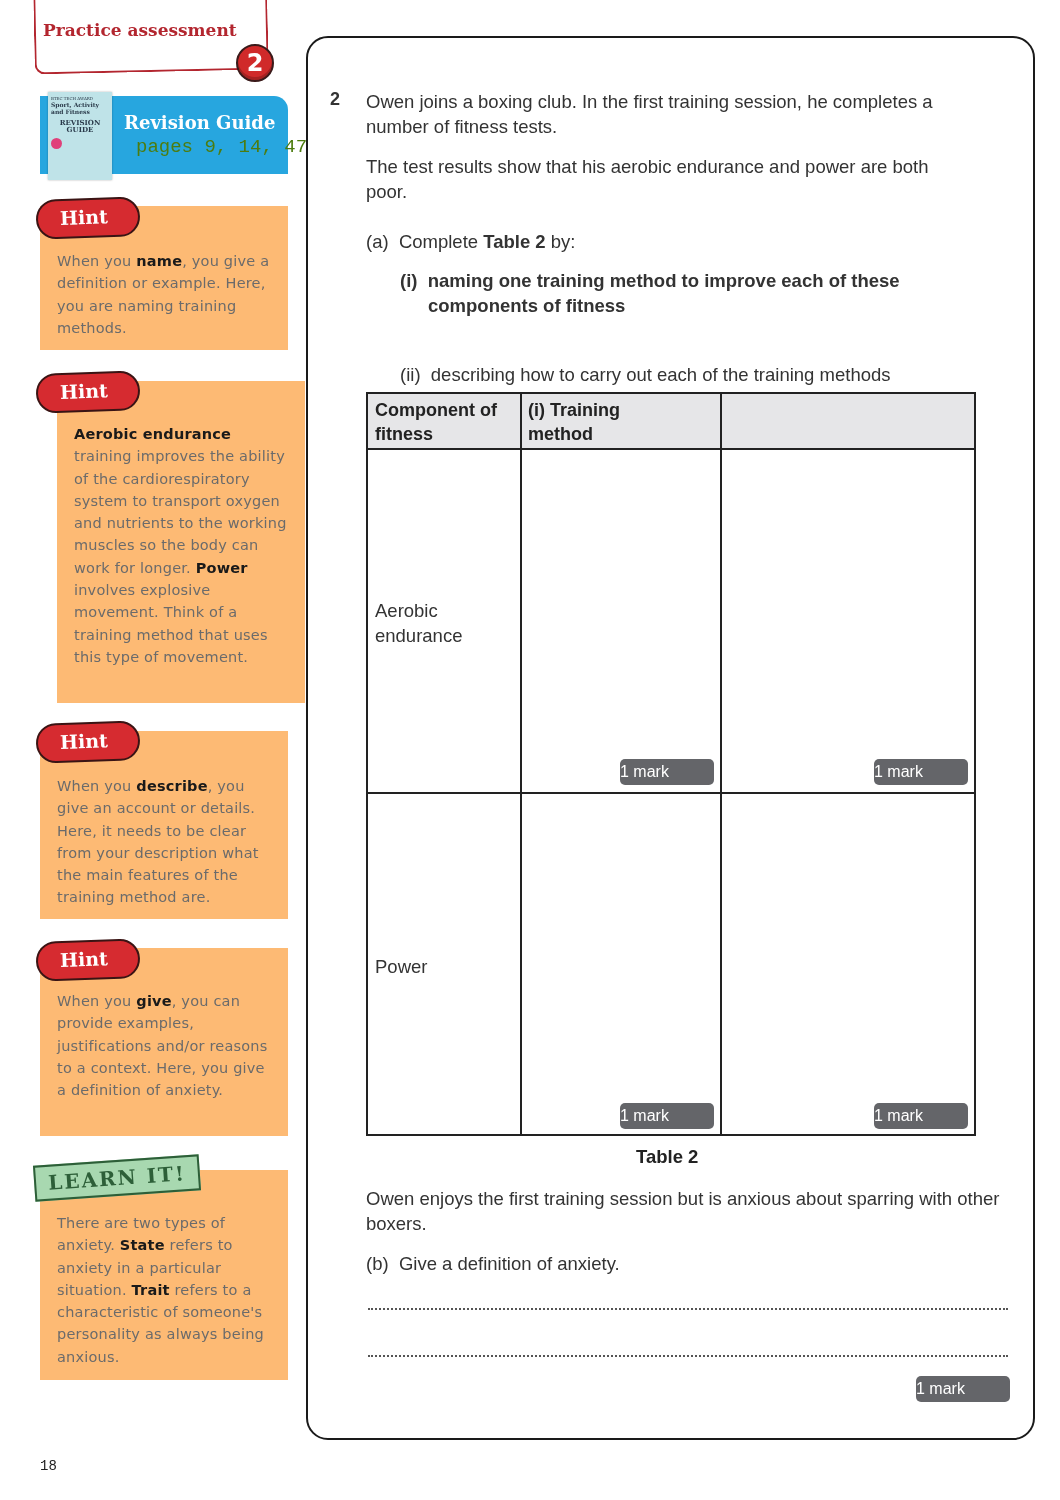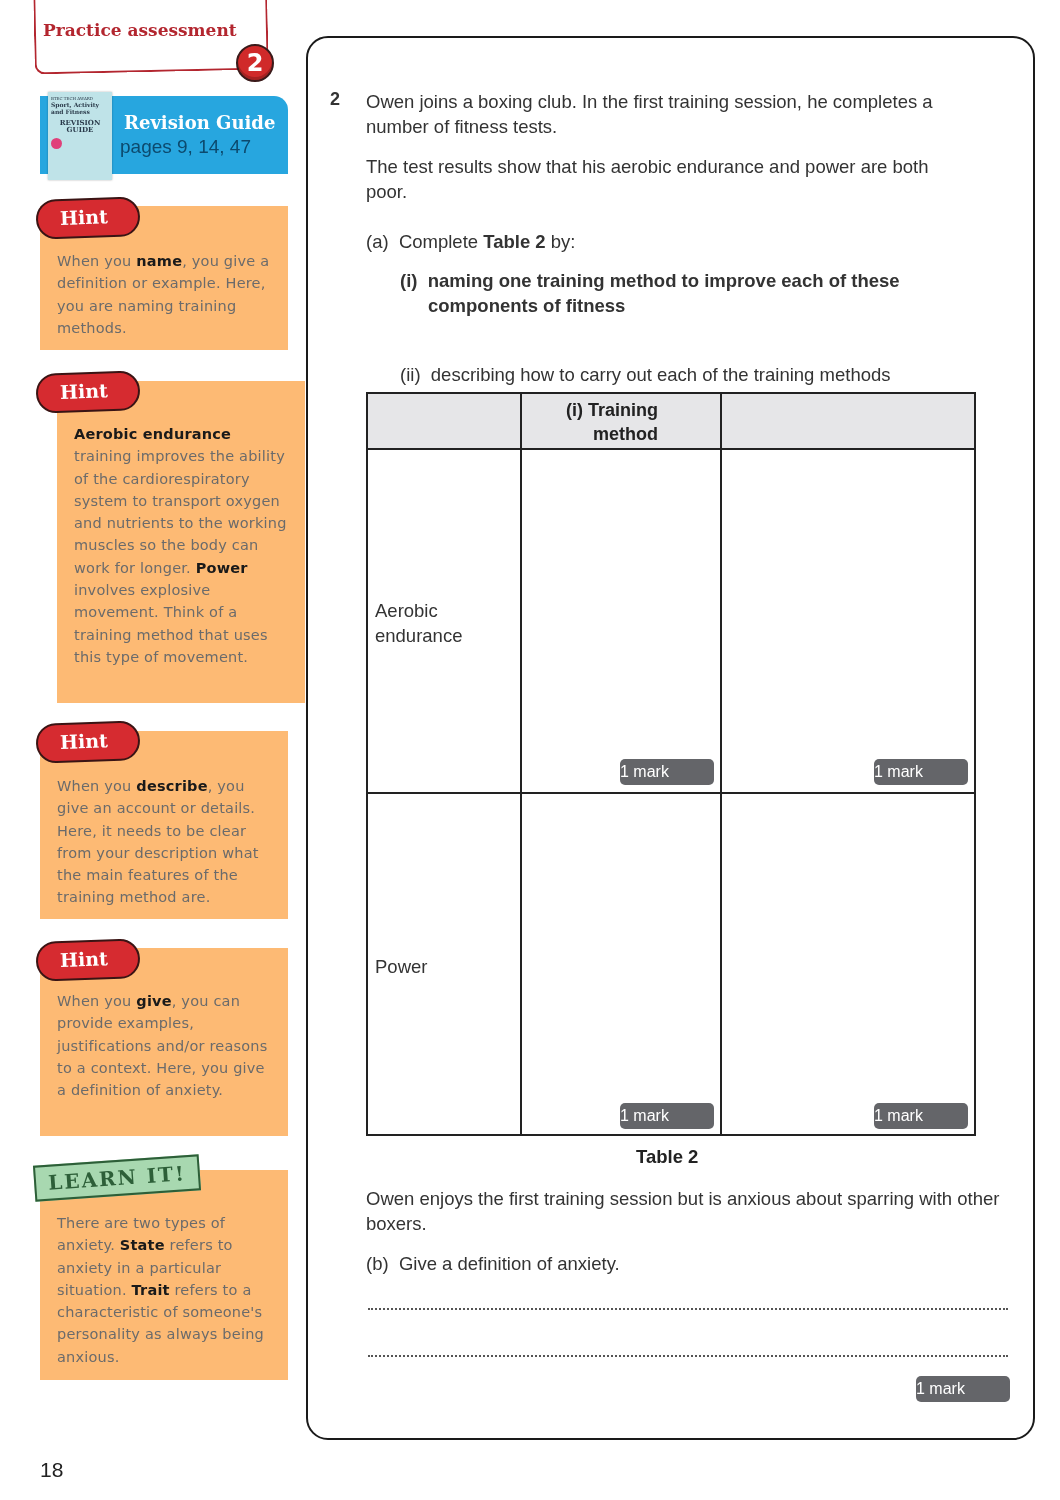--- a/index.html
+++ b/index.html
@@ -37,22 +37,22 @@
   }
   .rg-book .b1 { font-size: 4px; }
   .rg-book .b2 { font-size: 6px; font-weight: bold; line-height: 7px; }
   .rg-book .b3 { font-size: 7px; font-weight: bold; text-align: center; margin-top: 4px; line-height: 7px; }
   .rg-book .badge { width: 11px; height: 11px; border-radius: 50%; background: #e0407a; margin-top: 5px; }
   .rg-title {
     position: absolute; left: 124px; top: 112px; color: #fff;
     font-family: "DejaVu Serif", serif; font-weight: bold; font-size: 18px;
   }
   .rg-pages {
-    position: absolute; left: 120px; top: 136px; color: #0c4a6e;
-    font-family: Liberation Sans, sans-serif; font-size: 19px; font-weight: 300;
+    position: absolute; left: 136px; top: 136px; color: #4d7c0f;
+    font-family: Liberation Mono, monospace; font-size: 19px; font-weight: 300;
   }
 
   
   .hint-box {
     position: absolute; left: 40px; width: 248px; background: #fdba74;
     padding: 0 14px 0 17px;
   }
   .hint-body {
     font-family: "DejaVu Sans", sans-serif; font-size: 14.5px; line-height: 22.3px;
     color: #6b6b6b; letter-spacing: 0.2px;
@@ -91,21 +91,21 @@
   .rlabel { position: absolute; font-family: "Liberation Sans", sans-serif; font-size: 18.5px; line-height: 25px; color: #333; }
   .mark {
     position: absolute; width: 94px; height: 26px; background: #646569; color: #fff;
     font-family: "Liberation Sans", sans-serif; font-size: 16px; line-height: 26px; 
     border-radius: 5px;
   }
   .caption { position: absolute; left: 636px; top: 1146px; font-family: "Liberation Sans", sans-serif; font-weight: bold; font-size: 18.5px; color: #222; }
 
   .dotline { position: absolute; left: 368px; width: 640px; border-top: 2px dotted #555; }
 
-  .page-num { position: absolute; left: 40px; top: 1458px; font-family: Liberation Sans, sans-serif; font-size: 21px; color: #222; }
+  .page-num { position: absolute; left: 40px; top: 1458px; font-family: Liberation Mono, monospace; font-size: 14px; color: #222; }
 </style>
 </head>
 <body>
 
 <div class="pa-tab"></div>
 <div class="pa-title">Practice assessment</div>
 <div class="pa-num">2</div>
 
 <div class="rg-box"></div>
 <div class="rg-book">
@@ -154,21 +154,22 @@
   <span style="white-space:pre">(i)  naming </span><b>one</b><span> training method to improve each of these components of fitness</span>
 </div>
 <div class="qtext" style="left:400px;top:324px;width:560px;padding-left:33px;text-indent:-33px;white-space:pre-wrap;margin-top:38px;">(ii)  describing how to carry out each of the training methods chosen.</div>
 
 <div class="tbl">
   <div class="hdr"></div>
   <div class="vline" style="left:152px;"></div>
   <div class="vline" style="left:352px;"></div>
   <div class="hline" style="top:398px;"></div>
 
-  <div class="hcell" style="left:160px;width:130px;text-align:right;">(i) Training method</div>
+  <div class="hcell" style="left:7px;width:140px;">Component of fitness</div>
+  <div class="hcell" style="left:160px;width:130px;">(i) Training method</div>
 
   <div class="rlabel" style="left:7px;top:204px;width:120px;">Aerobic endurance</div>
   <div class="rlabel" style="left:7px;top:560px;width:120px;">Power</div>
 
   <div style="position:absolute;left:154px;top:58px;width:198px;height:340px;"></div>
   <div style="position:absolute;left:354px;top:58px;width:252px;height:340px;"></div>
   <div style="position:absolute;left:154px;top:400px;width:198px;height:340px;"></div>
   <div style="position:absolute;left:354px;top:400px;width:252px;height:340px;"></div>
 
   <div class="mark" style="left:252px;top:365px;">1 mark</div>

